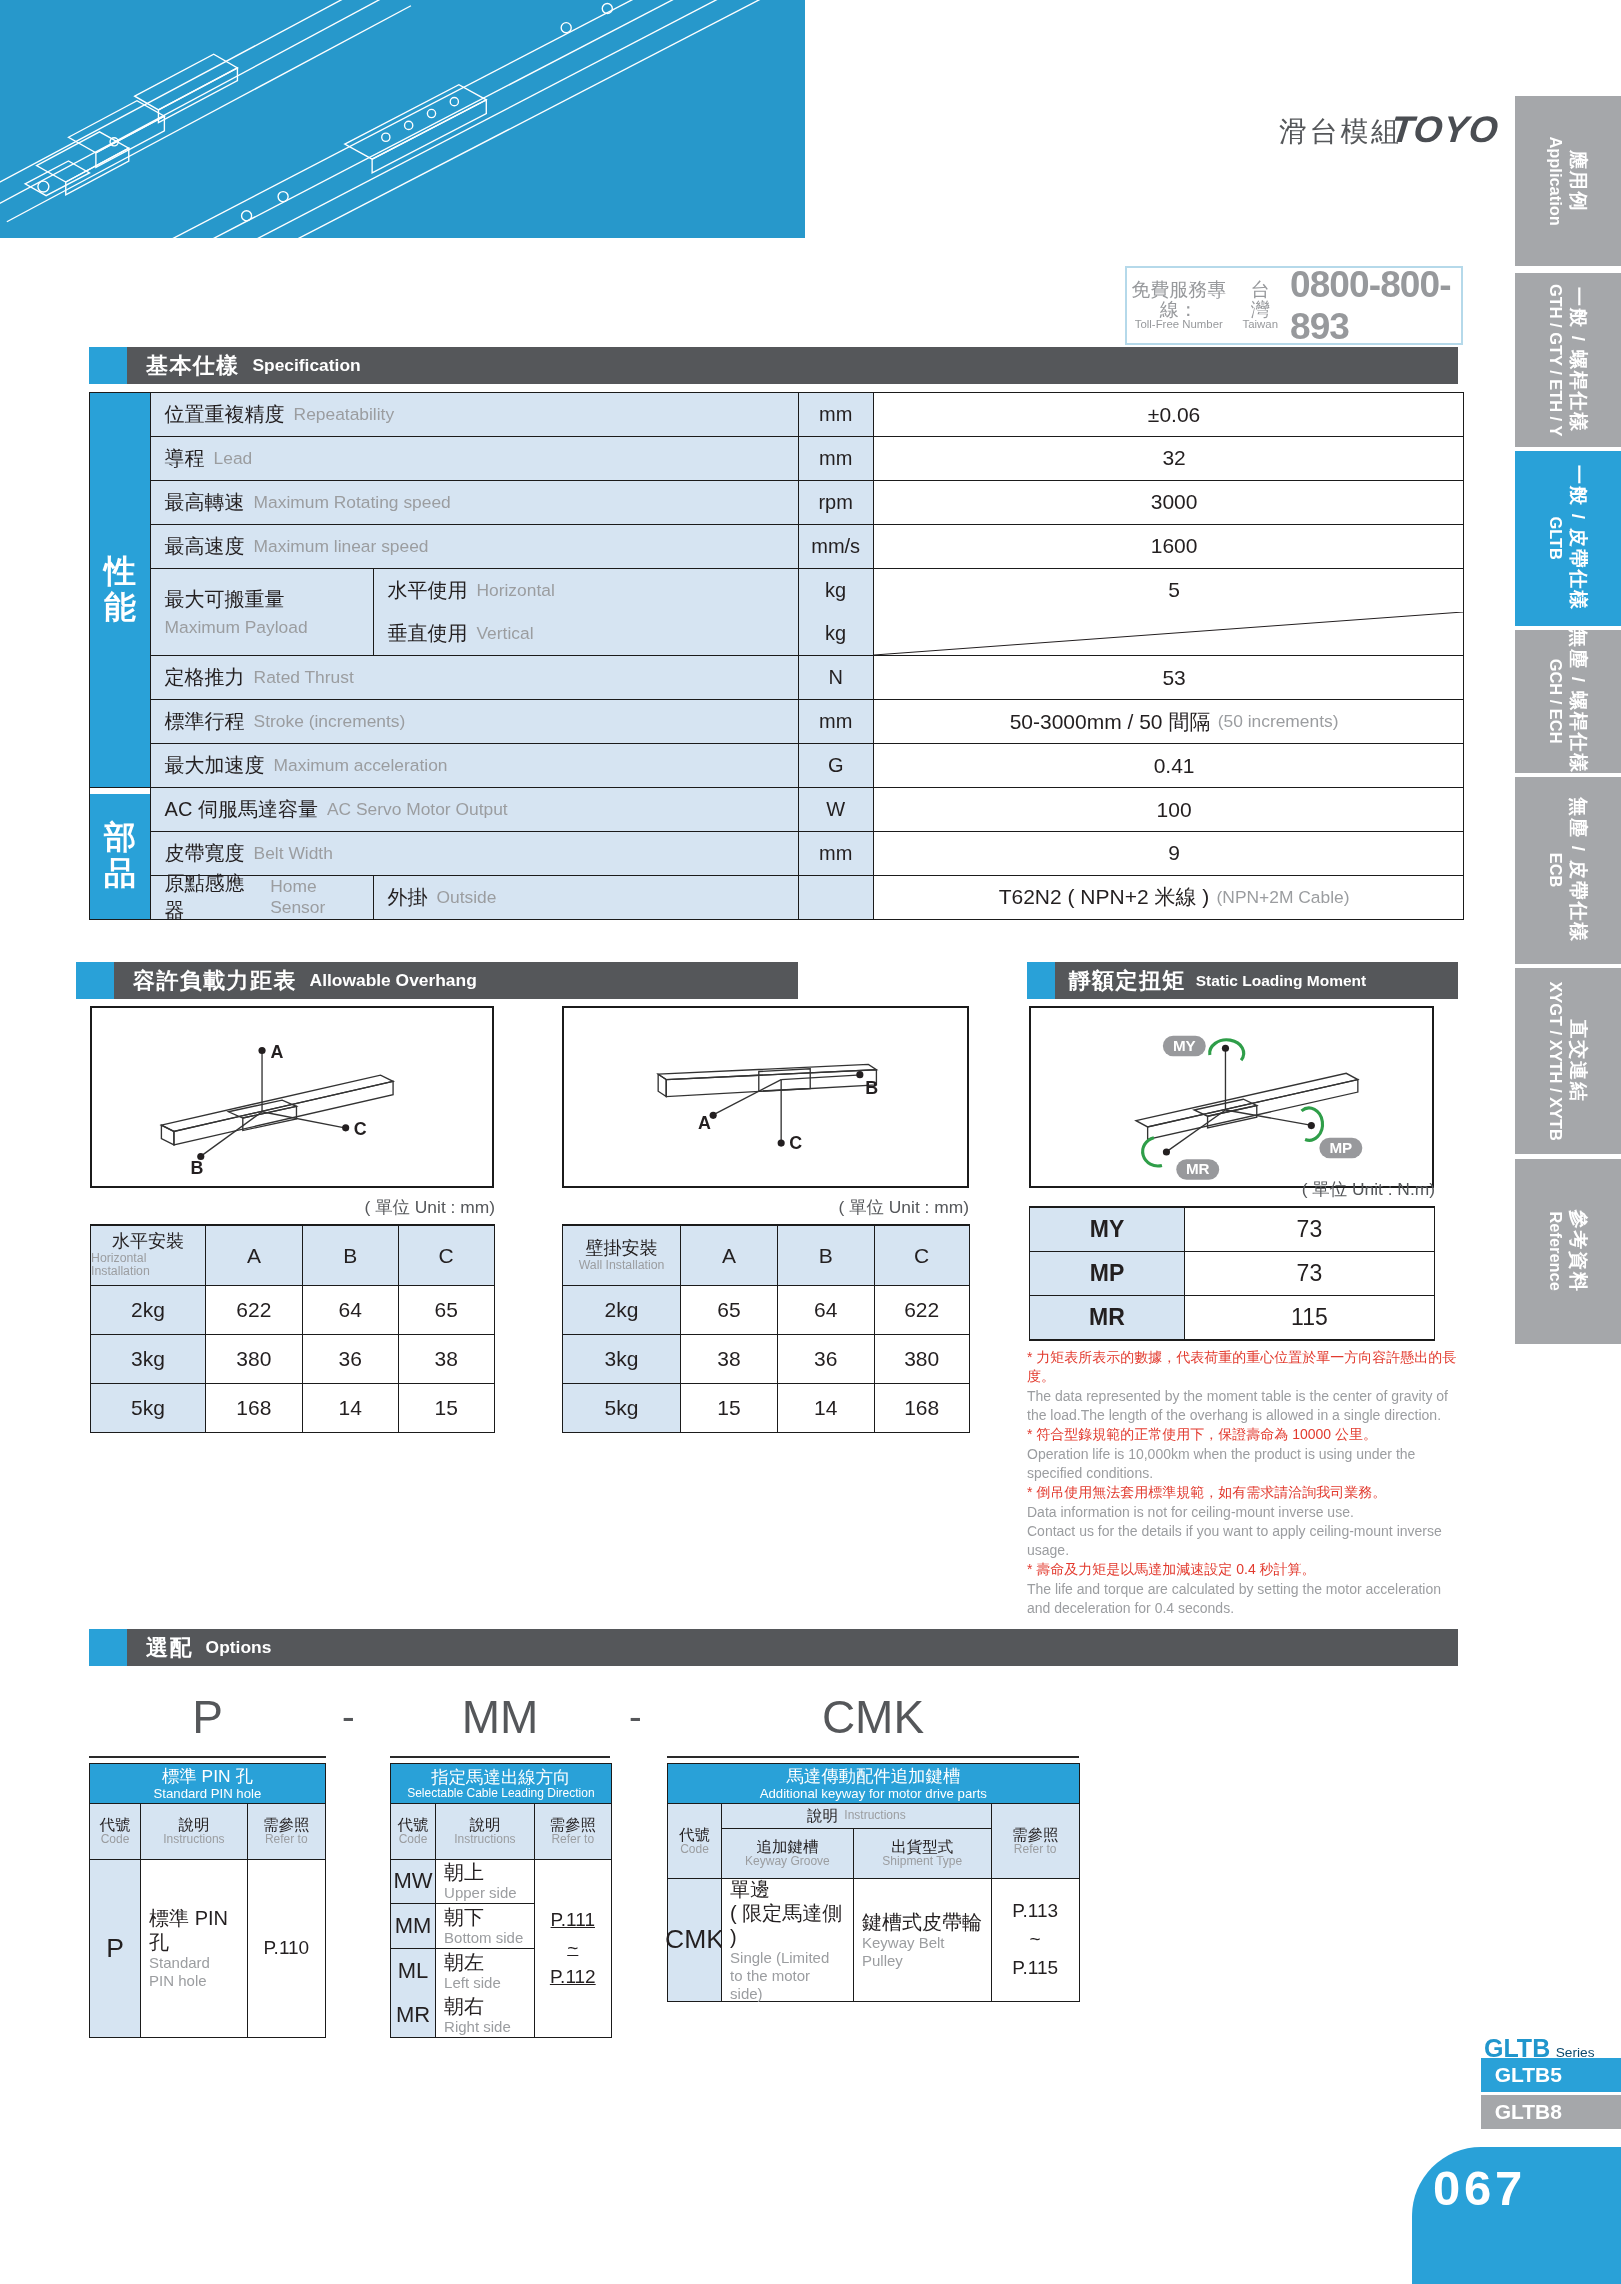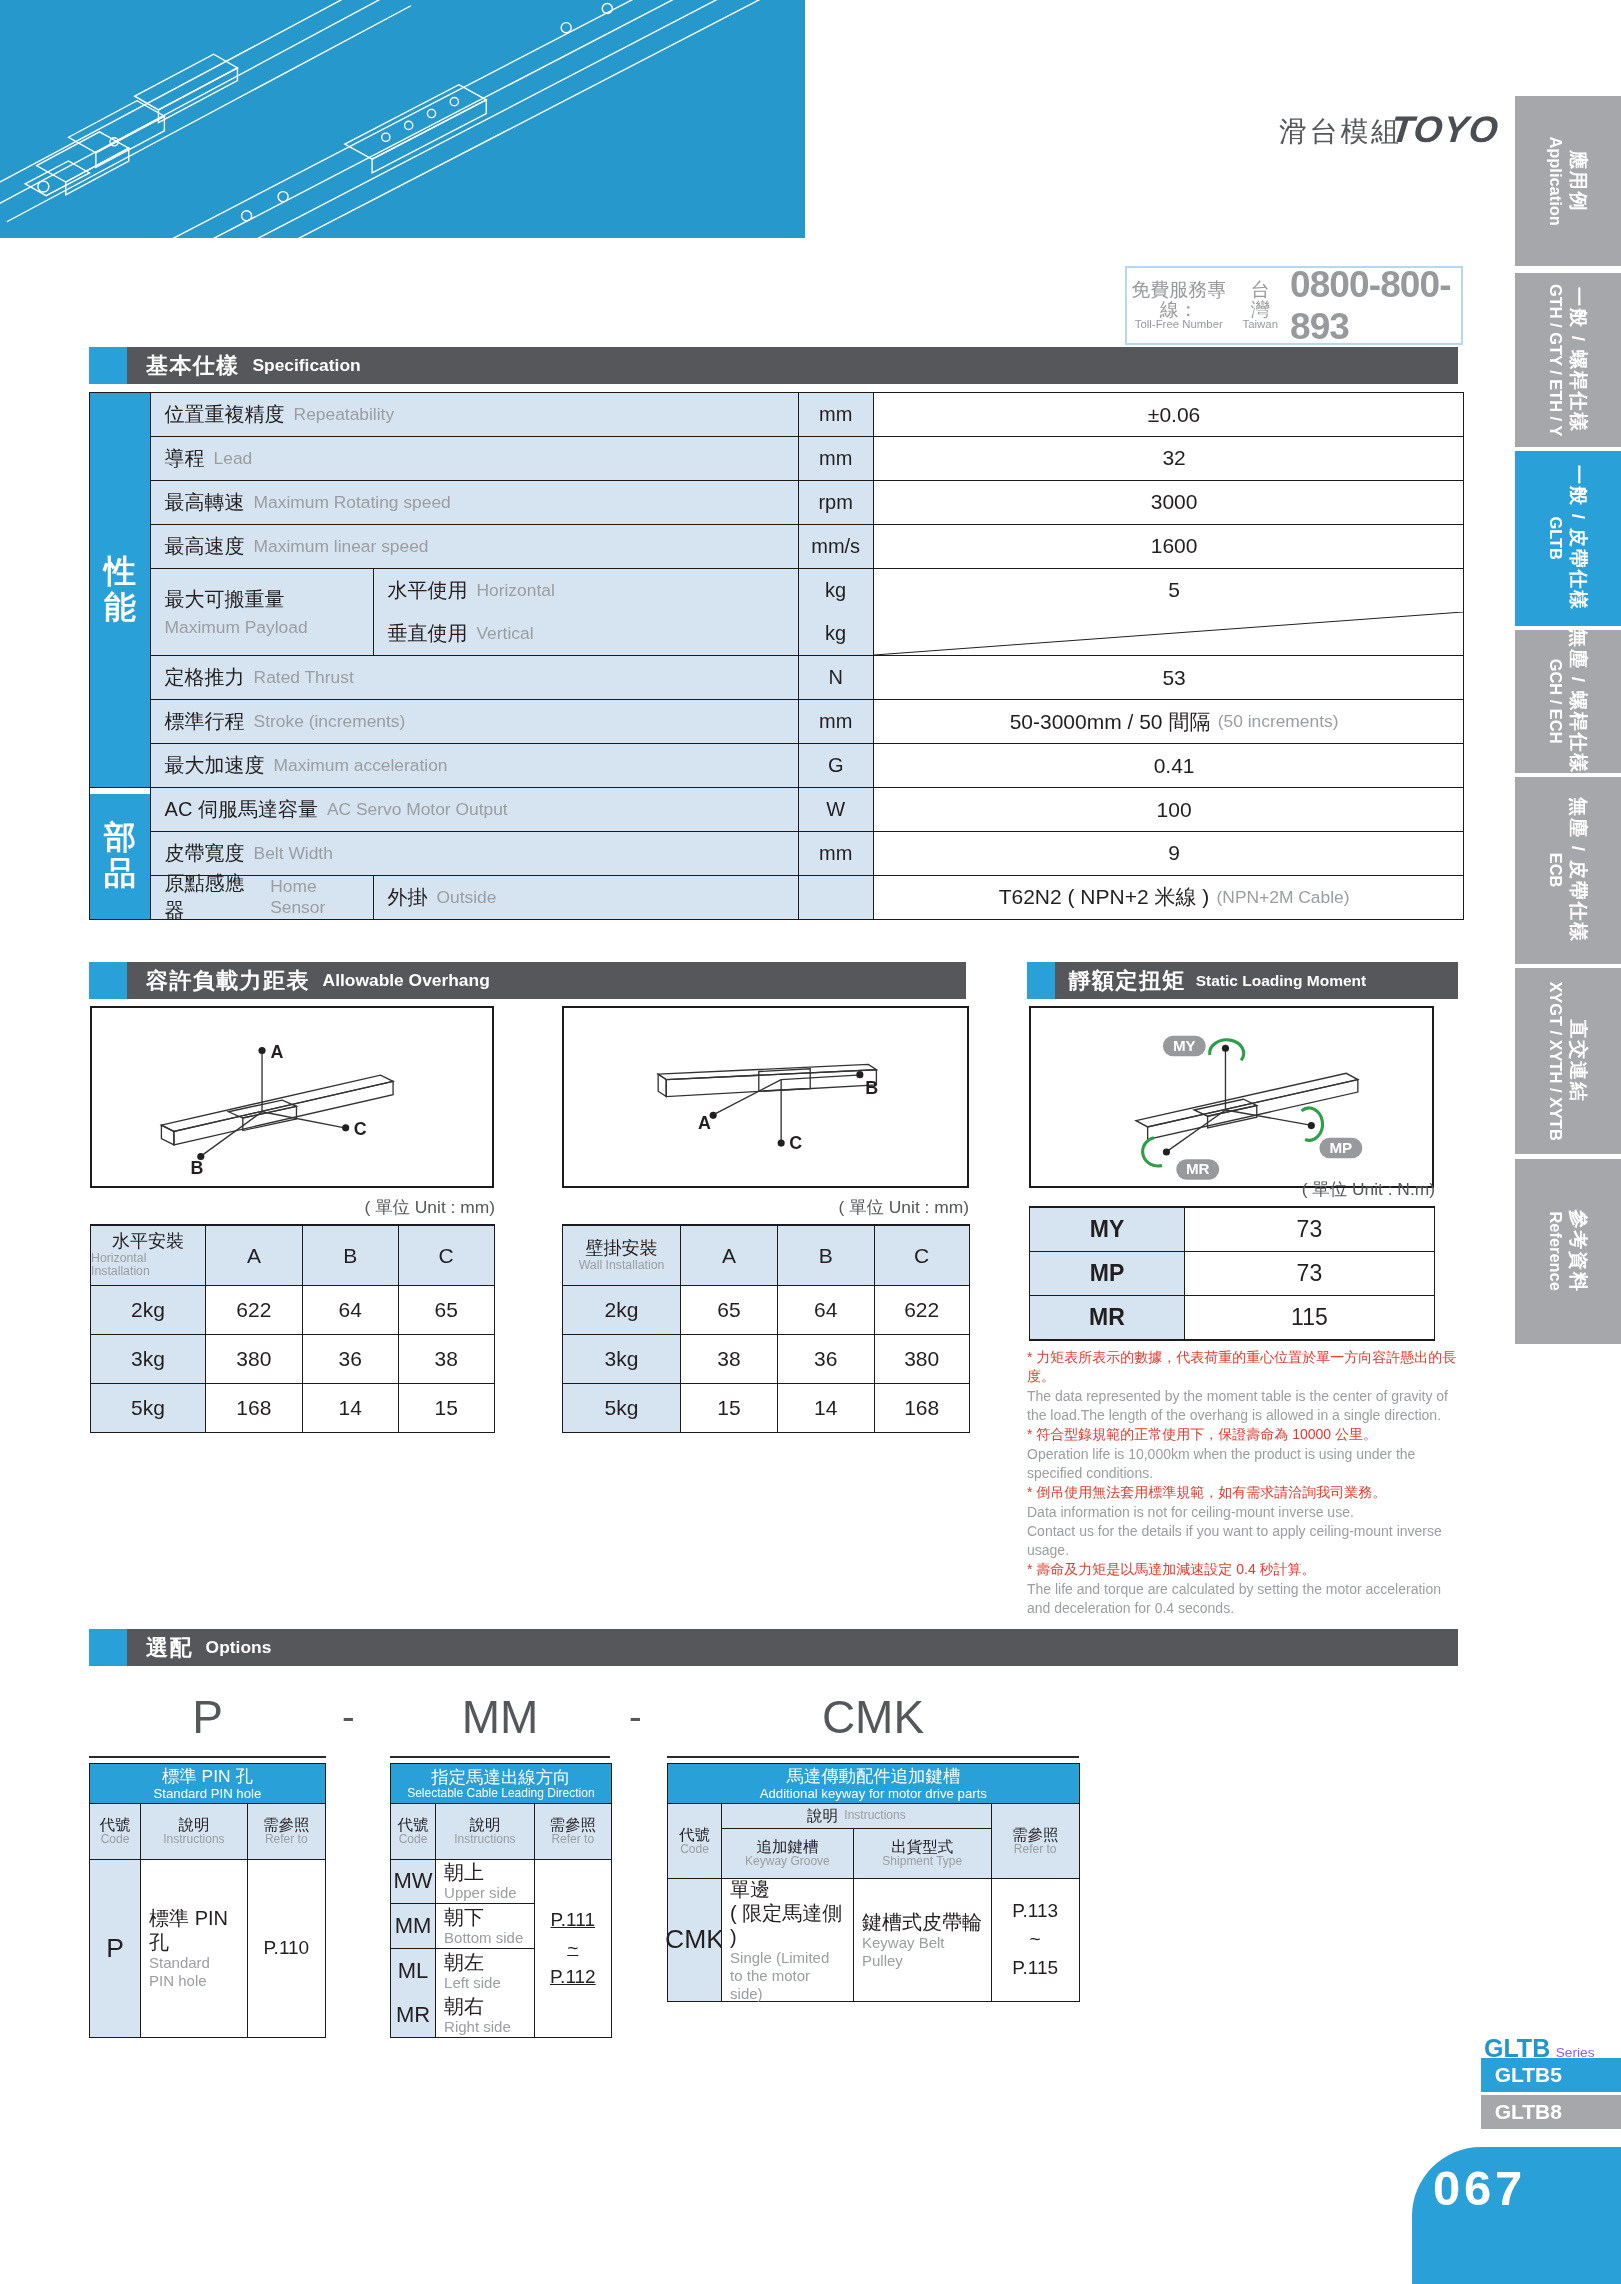--- a/index.html
+++ b/index.html
@@ -93,21 +93,21 @@
   .opt .sh .en{font-size:12px;color:#9b9da0;}
   .opt .code{background:#d6e4f2;display:flex;align-items:center;justify-content:center;font-size:26.5px;font-weight:500;}
   .opt .cell{background:#fff;display:flex;flex-direction:column;justify-content:center;align-items:flex-start;padding:0 8.2px;line-height:1.2;}
   .opt .cell .zh{font-size:20px;}
   .opt .cell .en{font-size:15px;color:#9b9da0;}
   .opt .refer{background:#fff;display:flex;flex-direction:column;align-items:center;justify-content:center;font-size:19px;line-height:1.5;}
 
   
   .series-lab{left:1484px;top:2034px;}
   .series-lab .a{font-size:25px;font-weight:800;color:#2196cc;}
-  .series-lab .b{font-size:13.7px;color:#8b5cf6;margin-left:5.5px;}
+  .series-lab .b{font-size:13.7px;color:#0c4a6e;margin-left:5.5px;}
   .ftab{left:1481px;width:140px;height:34px;color:#fff;font-size:21px;font-weight:bold;display:flex;align-items:center;padding-left:13.7px;box-sizing:border-box;}
   .badge{left:1412px;top:2147px;width:210px;height:137px;background:#29a1d8;border-top-left-radius:69px;}
   .pagenum{left:1433px;top:2160px;font-size:49px;font-weight:800;color:#fff;letter-spacing:3.7px;}
 </style>
 </head>
 <body>
 
 <div class="page">
 
   <div class="abs product-panel">
@@ -315,21 +315,21 @@
         <span class="zh">外掛</span>
         <span class="en">Outside</span>
       </div>
     <div class="c unit"></div>
     <div class="c val">
         <span>T62N2 ( NPN+2 米線 )</span>
         <span class="sub">(NPN+2M Cable)</span>
       </div>
   </div>
 
-  <div class="abs secbar" style="left:89px;top:962px;width:877px;">
+  <div class="abs secbar" style="left:76px;top:962px;width:722px;">
     <div class="sq"></div>
     <div class="bar">
         <span class="zh">容許負載力距表</span>
         <span class="en">Allowable Overhang</span>
       </div>
   </div>
   <div class="abs secbar" style="left:1027px;top:962px;width:431px;">
     <div class="sq" style="width:28px;"></div>
     <div class="bar" style="padding-left:13.7px;gap:10px;">
         <span class="zh">靜額定扭矩</span>

